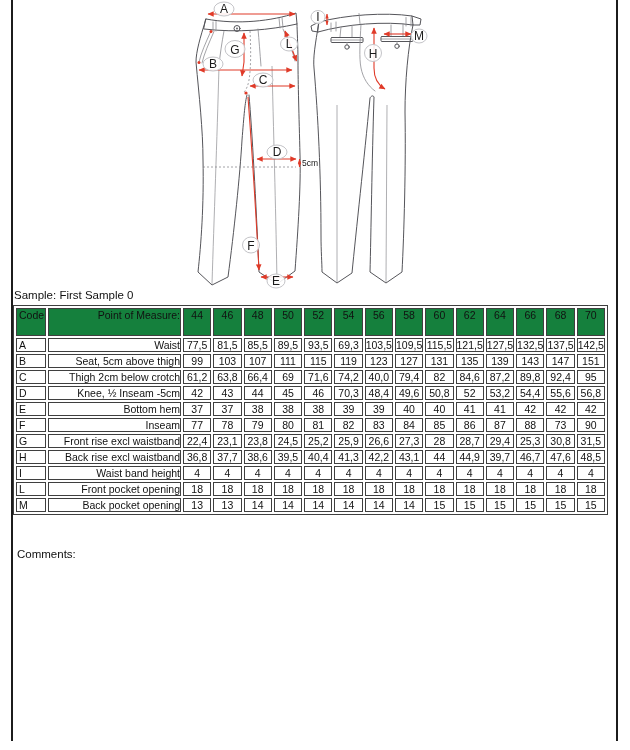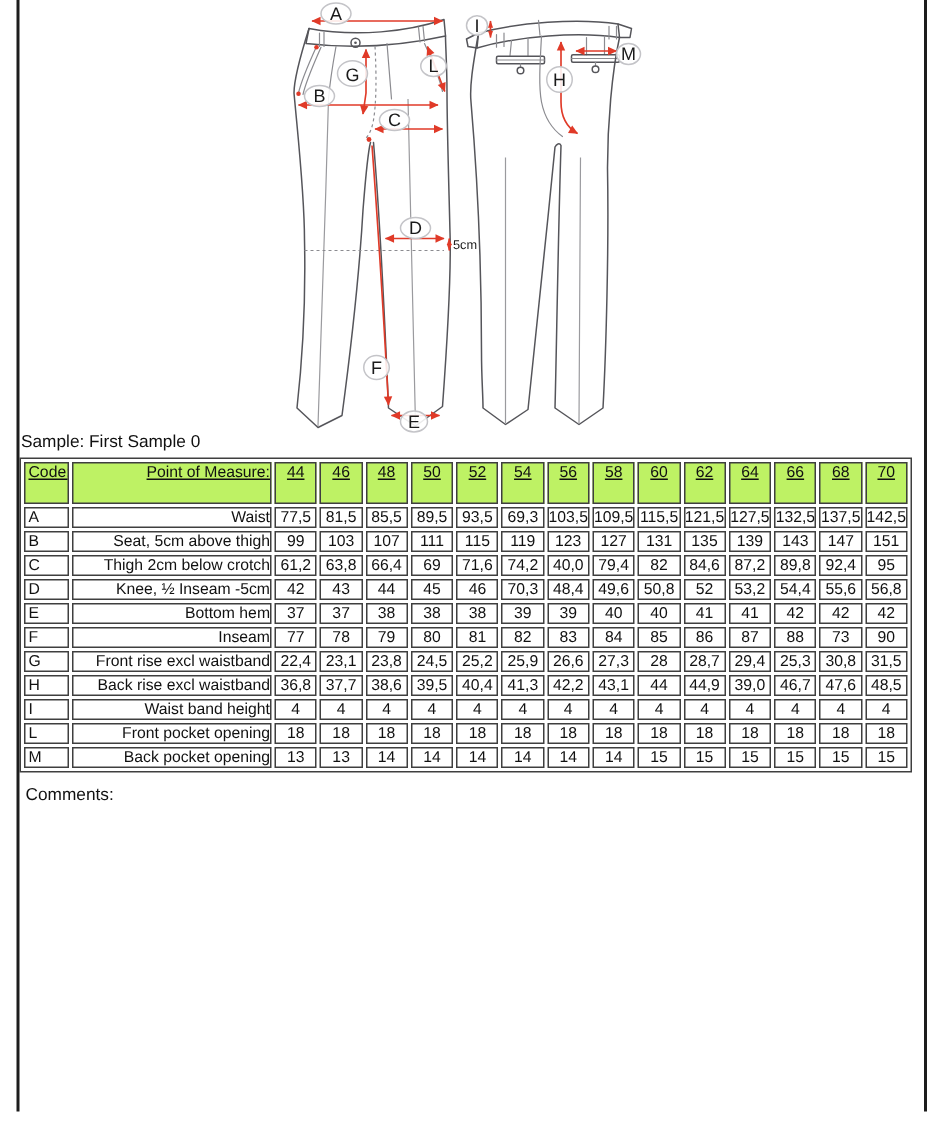--- a/index.html
+++ b/index.html
@@ -3,26 +3,26 @@
 <meta charset="utf-8">
 <style>
   html,body{margin:0;padding:0;background:#ffffff;}
   .page{position:relative;width:630px;height:750px;background:#ffffff;
         font-family:"Liberation Sans",sans-serif;color:#111;overflow:hidden;}
   .vline{position:absolute;top:0;width:1.5px;height:741px;background:#1c1c1c;}
   .vline.left{left:11px;}
   .vline.right{left:616px;}
   .drawing{position:absolute;left:180px;top:0;}
   .sample{position:absolute;left:14px;top:289px;font-size:11.5px;}
-  .comments{position:absolute;left:17px;top:524px;font-size:11.5px;}
+  .comments{position:absolute;left:17px;top:548px;font-size:11.5px;}
   table.spec{position:absolute;left:13px;top:305px;width:595px;table-layout:fixed;
              border-collapse:separate;border-spacing:2px;border:1px solid #3f3f3f;
              font-size:10.5px;color:#111;}
   .spec th,.spec td{border:1px solid #3f3f3f;overflow:hidden;white-space:nowrap;font-weight:normal;}
-  .spec thead th{background:#bef264;height:26px;vertical-align:top;line-height:13px;text-decoration:underline;}
+  .spec thead th{background:#15803d;height:26px;vertical-align:top;line-height:13px;}
   .spec th.code,.spec td.code{text-align:left;padding:0 0 0 2px;}
   .spec th.pom,.spec td.pom{text-align:right;padding:0 0 0 3px;}
   .spec th.size,.spec td.val{text-align:center;padding:0;}
   .spec td{height:12px;line-height:12px;}
   
   .outline{fill:none;stroke:#55555a;stroke-width:1;stroke-linejoin:round;stroke-linecap:round;}
   .inner{fill:none;stroke:#8b8b90;stroke-width:0.8;stroke-linecap:round;}
   .crease{fill:none;stroke:#9a9a9e;stroke-width:0.8;}
   .dashedln{fill:none;stroke:#8b8b90;stroke-width:0.8;stroke-dasharray:2 2;}
   .red{fill:none;stroke:#e03a28;stroke-width:1.1;}
@@ -332,21 +332,21 @@
           <td class="val">36,8</td>
           <td class="val">37,7</td>
           <td class="val">38,6</td>
           <td class="val">39,5</td>
           <td class="val">40,4</td>
           <td class="val">41,3</td>
           <td class="val">42,2</td>
           <td class="val">43,1</td>
           <td class="val">44</td>
           <td class="val">44,9</td>
-          <td class="val">39,0</td>
+          <td class="val">39,7</td>
           <td class="val">46,7</td>
           <td class="val">47,6</td>
           <td class="val">48,5</td>
         </tr>
         <tr>
           <td class="code">I</td>
           <td class="pom">Waist band height</td>
           <td class="val">4</td>
           <td class="val">4</td>
           <td class="val">4</td>

